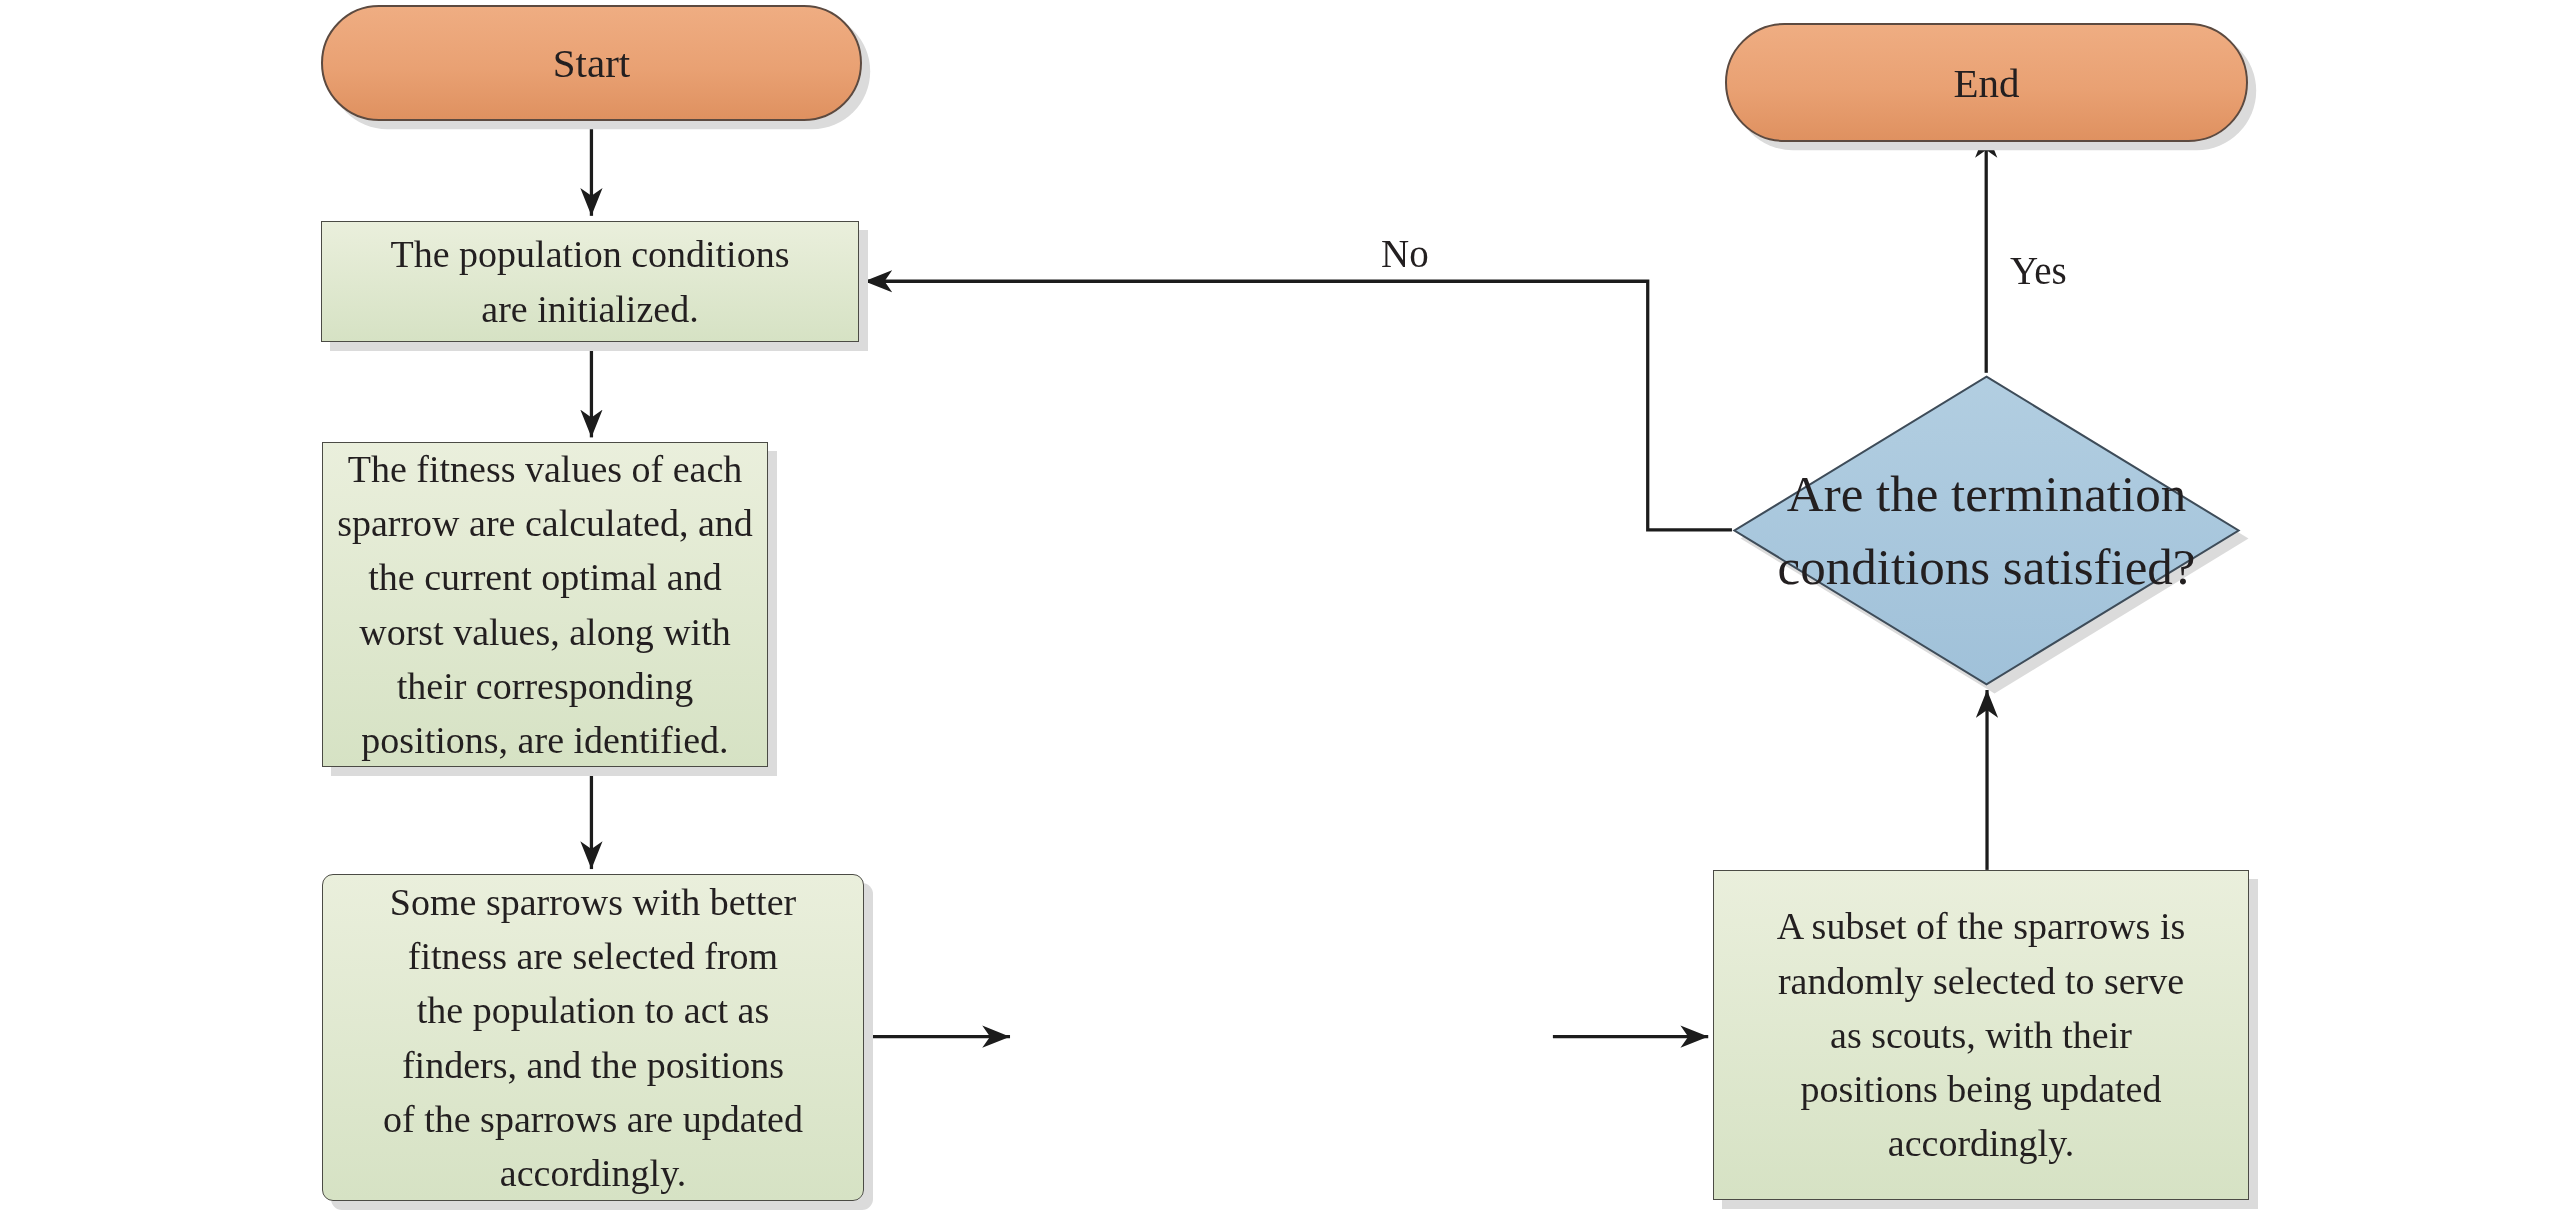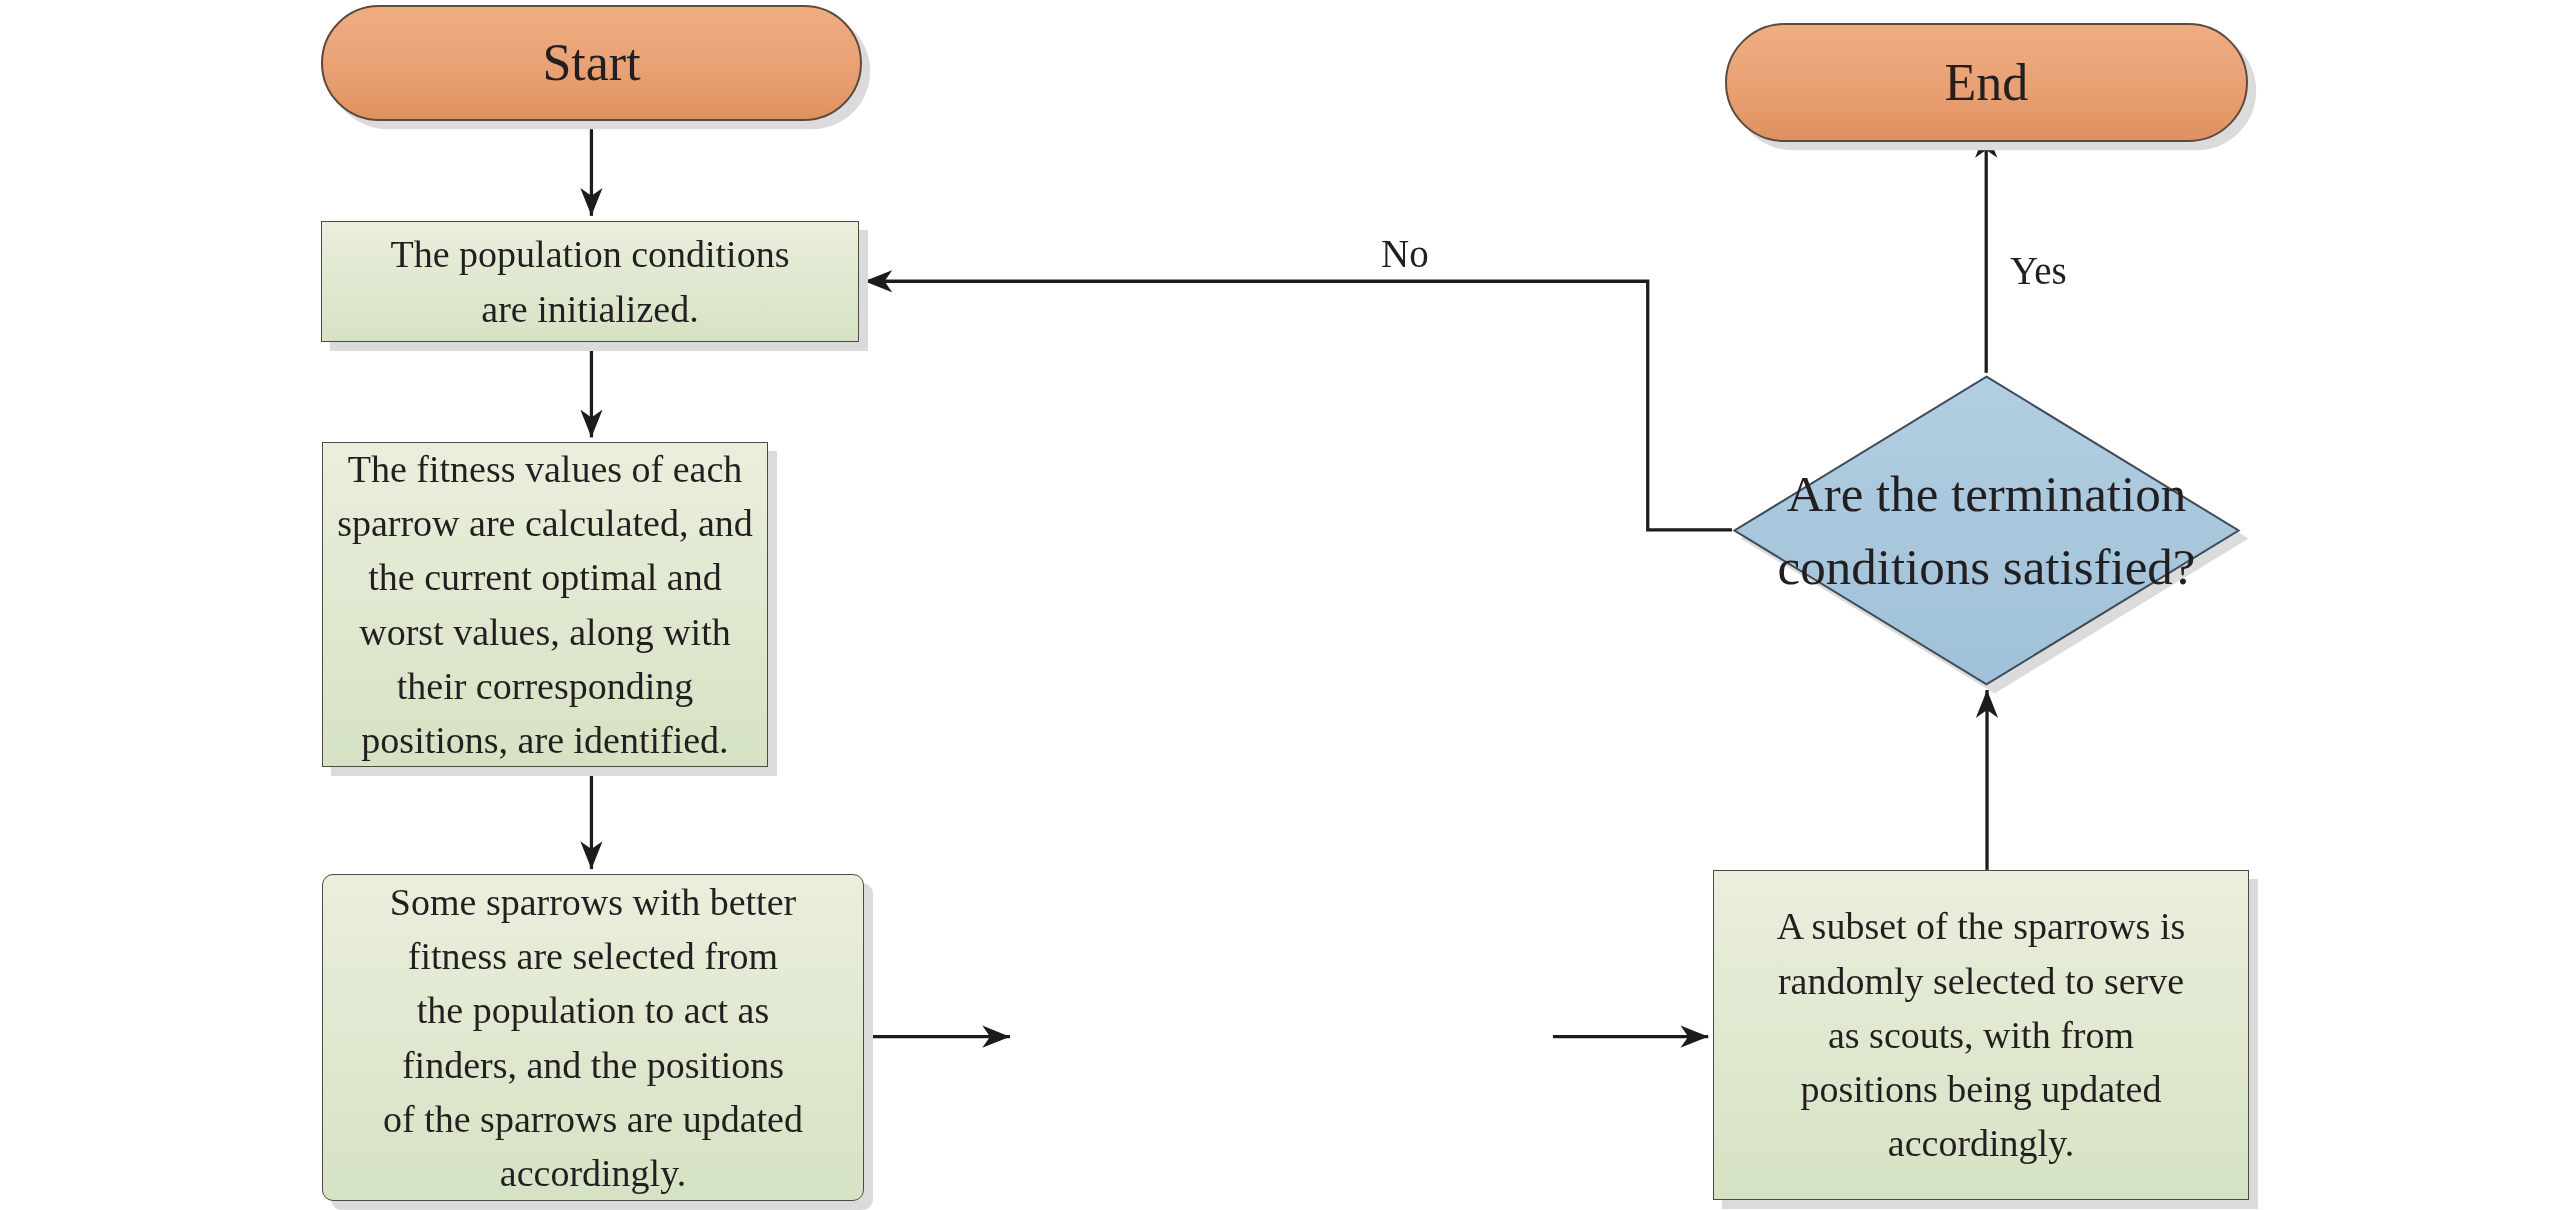--- a/index.html
+++ b/index.html
@@ -22,21 +22,21 @@
     justify-content: center;
     text-align: center;
     color: var(--text, #231f20);
   }
 
   .terminal {
     background: linear-gradient(180deg, var(--terminal-top) 0%, var(--terminal-mid) 55%, var(--terminal-bottom) 100%);
     border: 2.5px solid var(--terminal-border);
     border-radius: 62px;
     box-shadow: 8.2px 8.2px 0 var(--shadow);
-    font-size: 52px;
+    font-size: 41px;
   }
 
   .process {
     background: linear-gradient(180deg, var(--process-top) 0%, var(--process-bottom) 100%);
     border: 1.6px solid var(--process-border);
     box-shadow: 9px 9px 0 var(--shadow);
     font-size: 38px;
     line-height: 1.43;
   }
 
@@ -114,21 +114,21 @@
 the population to act as
 finders, and the positions
 of the sparrows are updated
 accordingly.</div>
   </div>
 
 
   <div class="node process" style="left:1713px; top:870px; width:536px; height:330px;">
     <div class="node-label">A subset of the sparrows is
 randomly selected to serve
-as scouts, with from
+as scouts, with their
 positions being updated
 accordingly.</div>
   </div>
 
   <div class="diamond-wrap" style="left:1732px; top:375px; width:509px; height:311px;">
     <svg width="509" height="311" viewBox="0 0 622 380">
       <defs>
         <linearGradient id="gDecision" x1="0" y1="0" x2="0" y2="1">
           <stop class="dec-stop-a" offset="0"></stop>
           <stop class="dec-stop-b" offset="1"></stop>

